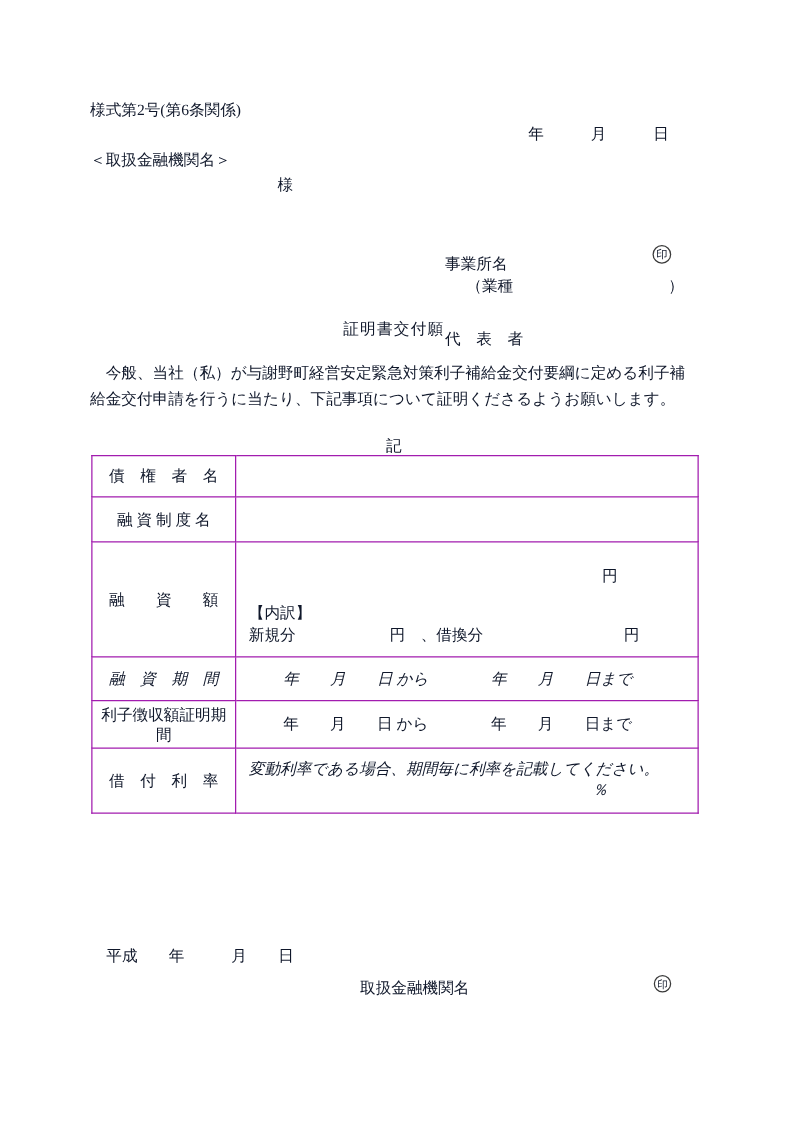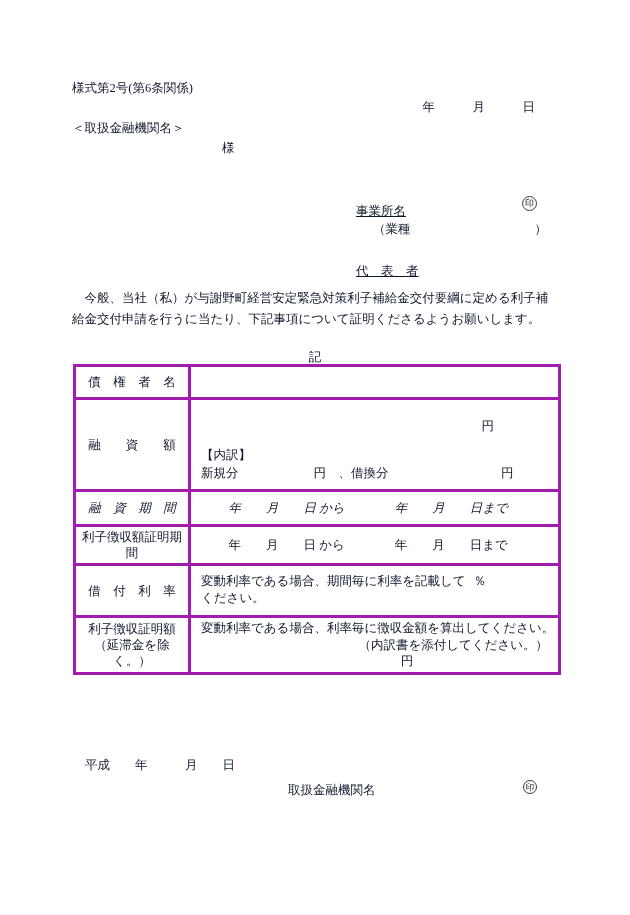--- a/index.html
+++ b/index.html
@@ -12,50 +12,50 @@
     overflow:hidden;
   }
   .abs { position:absolute; }
 
   .form-number { left:72px; top:80px; }
   .date-top { right:95px; top:99px; white-space:pre; }
   .addressee { left:72px; top:120px; }
   .honorific { left:222px; top:140px; }
 
   .applicant { left:308px; top:161px; line-height:20px; white-space:pre; }
-  .applicant .indent { margin-left:48px;text-decoration:underline; }
+  .applicant .indent { margin-left:48px; }
   .industry { left:373px; top:221px; width:174px; display:flex; justify-content:space-between;align-items:center; }
 
   .seal {
     position:absolute; border:1px solid #3a3a3a; border-radius:50%;
     display:flex; align-items:center; justify-content:center;
     line-height:1;
   }
   .seal-top { left:522px; top:196px; width:15px; height:15px; font-size:9px; }
   .seal-bottom { left:523px; top:780px; width:14px; height:14px; font-size:8.5px; }
 
   .doc-title { left:0; top:255px; width:630px; text-align:center; letter-spacing:1px; }
   .body-par { left:72px; top:288px; width:490px; line-height:21px; white-space:pre-line; }
   .ki { left:0; top:349px; width:630px; text-align:center; }
 
   .main-table-wrap { left:73px; top:364px; width:485px; }
   table.main { border-collapse:collapse; width:485px; table-layout:fixed; }
-  table.main td { border:3px solid #a21caf; vertical-align:middle; font-size:12.5px; }
+  table.main td { border:1px solid #a21caf; vertical-align:middle; font-size:12.5px; }
   td.lab { width:115px; text-align:center; white-space:pre-line; padding:2px 2px; line-height:16px; }
   td.val { width:370px; padding:0; }
   .r1 { height:33px; } .r2 { height:36px; } .r3 { height:92px; }
   .r4 { height:35px;font-style:italic; } .r5 { height:38px; } .r6 { height:52px; } .r7 { height:53px; }
 
   .amt-yen   { text-align:right; padding:10px 64px 0 0; }
   .amt-title { padding:12px 0 0 10px; }
   .amt-line  { padding:1px 0 0 10px; white-space:pre; }
 
   .period-val { padding-left:10px; white-space:pre; }
 
-  .rate-cell { height:100%; display:flex; flex-direction:row; padding:3px 0 4px 10px; }
+  .rate-cell { height:100%; display:flex; flex-direction:column; padding:3px 0 4px 10px;font-style:italic; }
   .rate-unit { text-align:right; padding-right:72px; }
 
   .ica-cell { padding:2px 0 2px 10px; line-height:16.5px; }
   .ica-right { text-align:right; padding-right:10px; }
   .ica-yen { text-align:center; padding-left:55px; }
 
   .closing { left:72px; top:723px; white-space:pre; }
   .footer-date { left:85px; top:757px; white-space:pre; }
   .institution { left:288px; top:782px; }
 </style>
@@ -74,29 +74,34 @@
     <div class="indent">代　表　者</div>
   </div>
   <span class="seal seal-top">
       <span>印</span>
     </span>
   <div class="abs industry">
     <span>（業種</span>
     <span>）</span>
   </div>
 
+  <div class="abs doc-title">証明書交付願</div>
   <div class="abs body-par">　今般、当社（私）が与謝野町経営安定緊急対策利子補給金交付要綱に定める利子補
 給金交付申請を行うに当たり、下記事項について証明くださるようお願いします。</div>
   <div class="abs ki">記</div>
 
   <div class="abs main-table-wrap">
     <table class="main">
       <tbody>
           <tr class="r1">
         <td class="lab">債　権　者　名</td>
+        <td class="val"></td>
+      </tr>
+      <tr class="r2">
+        <td class="lab">融 資 制 度 名</td>
         <td class="val"></td>
       </tr>
       <tr class="r3">
         <td class="lab">融　　資　　額</td>
         <td class="val">
           <div class="amt-yen">円</div>
           <div class="amt-title">【内訳】</div>
           <div class="amt-line">新規分　　　　　　円　、借換分　　　　　　　　　円</div>
         </td>
       </tr>
@@ -111,31 +116,20 @@
       </tr>
       <tr class="r6">
         <td class="lab">借　付　利　率</td>
         <td class="val">
           <div class="rate-cell">
             <div>変動利率である場合、期間毎に利率を記載してください。</div>
             <div class="rate-unit">％</div>
           </div>
         </td>
       </tr>
-      <tr class="r7">
-        <td class="lab">利子徴収証明額
-（延滞金を除く。）</td>
-        <td class="val">
-          <div class="ica-cell">
-            <div>変動利率である場合、利率毎に徴収金額を算出してください。</div>
-            <div class="ica-right">（内訳書を添付してください。）</div>
-            <div class="ica-yen">円</div>
-          </div>
-        </td>
-      </tr>
     </tbody>
       </table>
   </div>
 
   <div class="abs footer-date">平成　　年　　　月　　日</div>
   <div class="abs institution">取扱金融機関名</div>
   <span class="seal seal-bottom">
       <span>印</span>
     </span>
 

